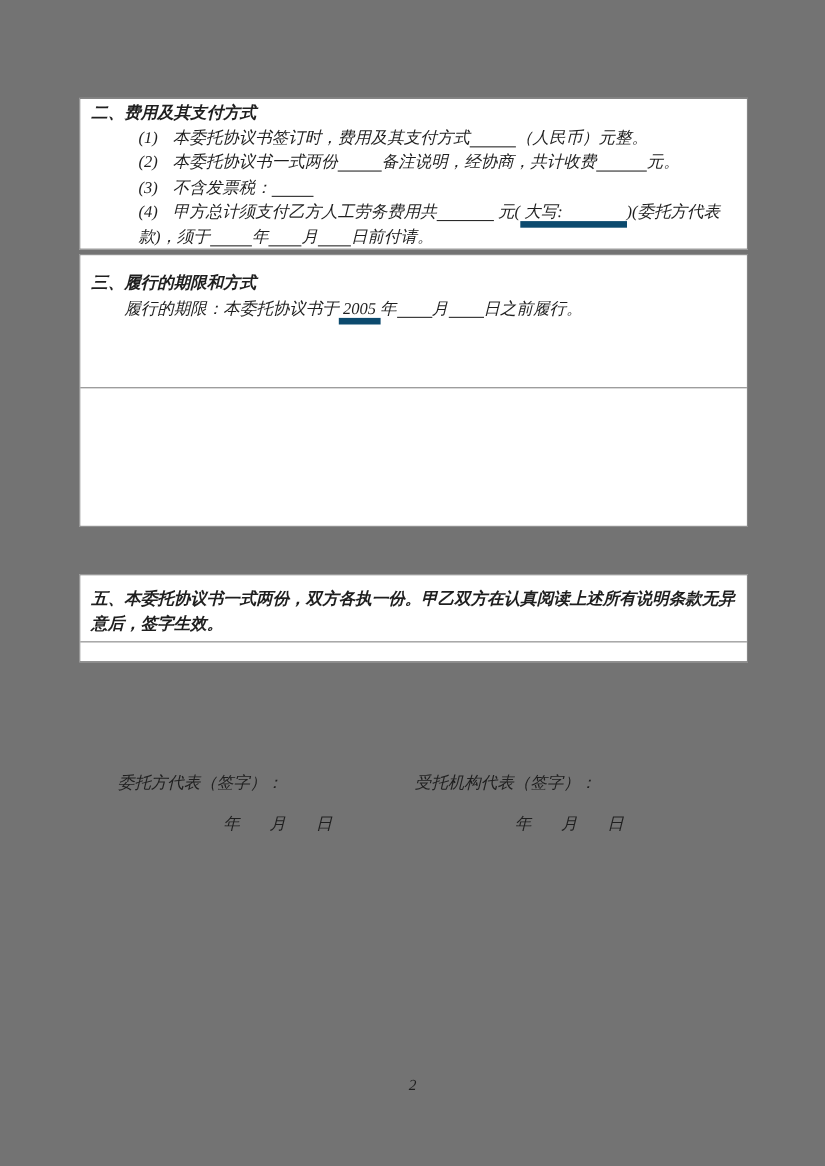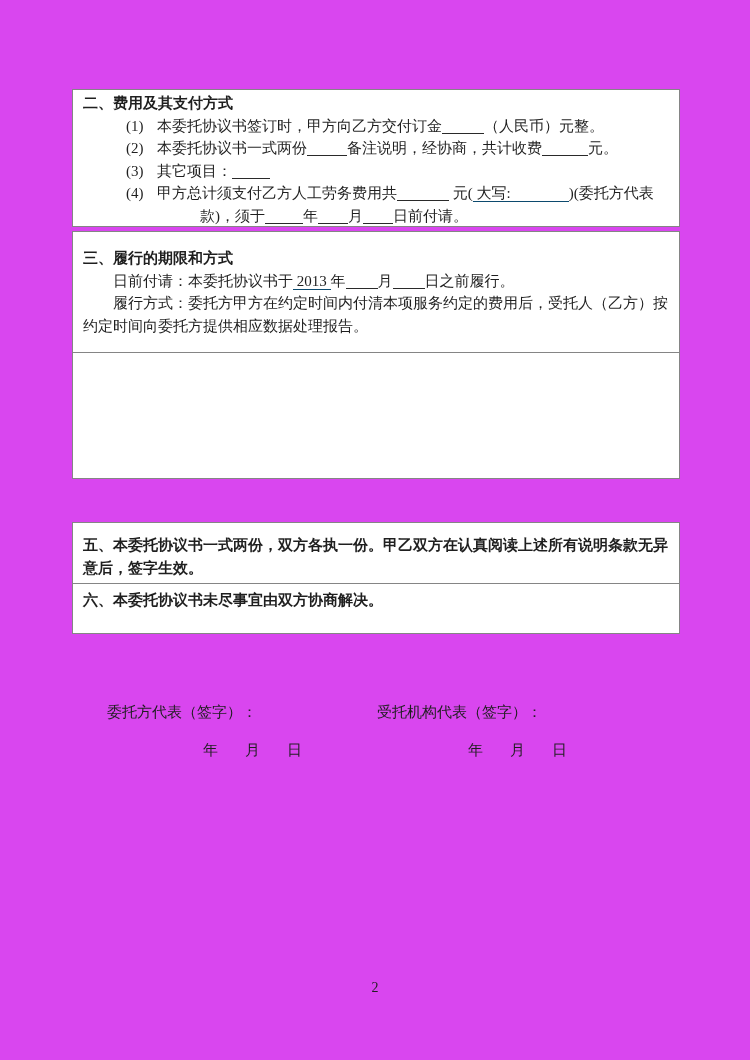--- a/index.html
+++ b/index.html
@@ -1,94 +1,92 @@
 <!DOCTYPE html>
 <html><head>
 <meta charset="utf-8">
 <style>
   * { margin:0; padding:0; box-sizing:border-box; }
   html,body { background:#ffffff; }
   .page {
     position:relative; width:750px; height:1060px; margin:0 auto;
-    background:#d946ef; color:#1f1f1f;
+    background:#737373; color:#1f1f1f;
     font-family:"Liberation Serif","DejaVu Serif",serif;
-    font-size:15px; line-height:22.5px;
+    font-size:15px; line-height:22.5px;font-style:italic;
   }
   .box {
     position:absolute; left:72px; width:608px;
     border:1px solid #858585; background:#fff;
   }
   .box-fees { top:89px; height:138px; padding:2px 10px 0 10px; }
   .sec-title { font-weight:bold; }
   .items { margin-left:43px; }
   .item { display:flex; }
   .item .num { flex:none; width:31px; }
   .item .itext { flex:1; }
-  .cont { margin-left:74px; }
+  .cont { }
   .blank {
     display:inline-block; border-bottom:1px solid #2a2a2a;
     height:16px; vertical-align:text-bottom;
   }
   .w30 { width:30px; } .w32 { width:32px; } .w38 { width:38px; }
   .w40 { width:40px; } .w42 { width:42px; } .w46 { width:46px; } .w52 { width:52px; }
-  .ul { border-bottom:1px solid #0c4a6e; }
+  .ul { border-bottom:6px solid #0c4a6e; }
   .sp58 { display:inline-block; width:58px; }
   .box-perform { top:231px; height:248px; }
   .prow1 { height:121px; border-bottom:1px solid #858585; padding:15px 10px 0 10px; }
   .prow2 { padding:4px 10px 0 10px; }
   .indent { text-indent:2em; }
-  .box-clauses { top:522px; height:112px; font-weight:bold; }
+  .box-clauses { top:522px; height:80px; font-weight:bold; }
   .crow1 { height:61px; border-bottom:1px solid #858585; padding:11px 10px 0 10px; }
   .crow2 { padding:5px 10px 0 10px; }
   .sig { position:absolute; white-space:nowrap; }
   .sig-client-label  { left:107px; top:701px; }
   .sig-trustee-label { left:377px; top:701px; }
   .sig-client-date   { left:203px; top:739px; letter-spacing:6px; }
   .sig-trustee-date  { left:468px; top:739px; letter-spacing:6px; }
   .page-num { position:absolute; left:0; top:977px; width:100%; text-align:center; font-size:14px; }
 </style>
 </head>
 <body>
 
 <div class="page">
 
   <div class="box box-fees">
     <div class="sec-title">二、费用及其支付方式</div>
     <div class="items">
       <div class="item">
         <span class="num">(1)</span>
-        <span class="itext"><span>本委托协议书签订时，甲方向乙方交付订金</span><span class="blank w42"></span><span>（人民币）元整。</span></span>
+        <span class="itext"><span>本委托协议书签订时，费用及其支付方式</span><span class="blank w42"></span><span>（人民币）元整。</span></span>
       </div>
       <div class="item">
         <span class="num">(2)</span>
         <span class="itext"><span>本委托协议书一式两份</span><span class="blank w40"></span><span>备注说明，经协商，共计收费</span><span class="blank w46"></span><span>元。</span></span>
       </div>
       <div class="item">
         <span class="num">(3)</span>
-        <span class="itext"><span>其它项目：</span><span class="blank w38"></span></span>
+        <span class="itext"><span>不含发票税：</span><span class="blank w38"></span></span>
       </div>
       <div class="item">
         <span class="num">(4)</span>
         <span class="itext"><span>甲方总计须支付乙方人工劳务费用共</span><span class="blank w52"></span><span> 元(</span><span class="ul"><span> 大写:</span><span class="sp58"></span></span><span>)(委托方代表</span></span>
       </div>
       <div class="cont"><span>款)，须于</span><span class="blank w38"></span><span>年</span><span class="blank w30"></span><span>月</span><span class="blank w30"></span><span>日前付请。</span></div>
     </div>
   </div>
 
   <div class="box box-perform">
     <div class="prow1">
       <div class="sec-title">三、履行的期限和方式</div>
-      <div class="indent"><span>日前付请：本委托协议书于</span><span class="ul"> 2013 </span><span>年</span><span class="blank w32"></span><span>月</span><span class="blank w32"></span><span>日之前履行。</span></div>
-      <div class="indent">履行方式：委托方甲方在约定时间内付清本项服务约定的费用后，受托人（乙方）按约定时间向委托方提供相应数据处理报告。</div>
+      <div class="indent"><span>履行的期限：本委托协议书于</span><span class="ul"> 2005 </span><span>年</span><span class="blank w32"></span><span>月</span><span class="blank w32"></span><span>日之前履行。</span></div>
     </div>
   </div>
 
   <div class="box box-clauses">
     <div class="crow1">五、本委托协议书一式两份，双方各执一份。甲乙双方在认真阅读上述所有说明条款无异意后，签字生效。</div>
-    <div class="crow2">六、本委托协议书未尽事宜由双方协商解决。</div>
   </div>
 
   <div class="sig sig-trustee-label">受托机构代表（签字）：</div>
   <div class="sig sig-client-label">委托方代表（签字）：</div>
   <div class="sig sig-client-date">年　月　日</div>
   <div class="sig sig-trustee-date">年　月　日</div>
 
   <div class="page-num">2</div>
 
 </div>

